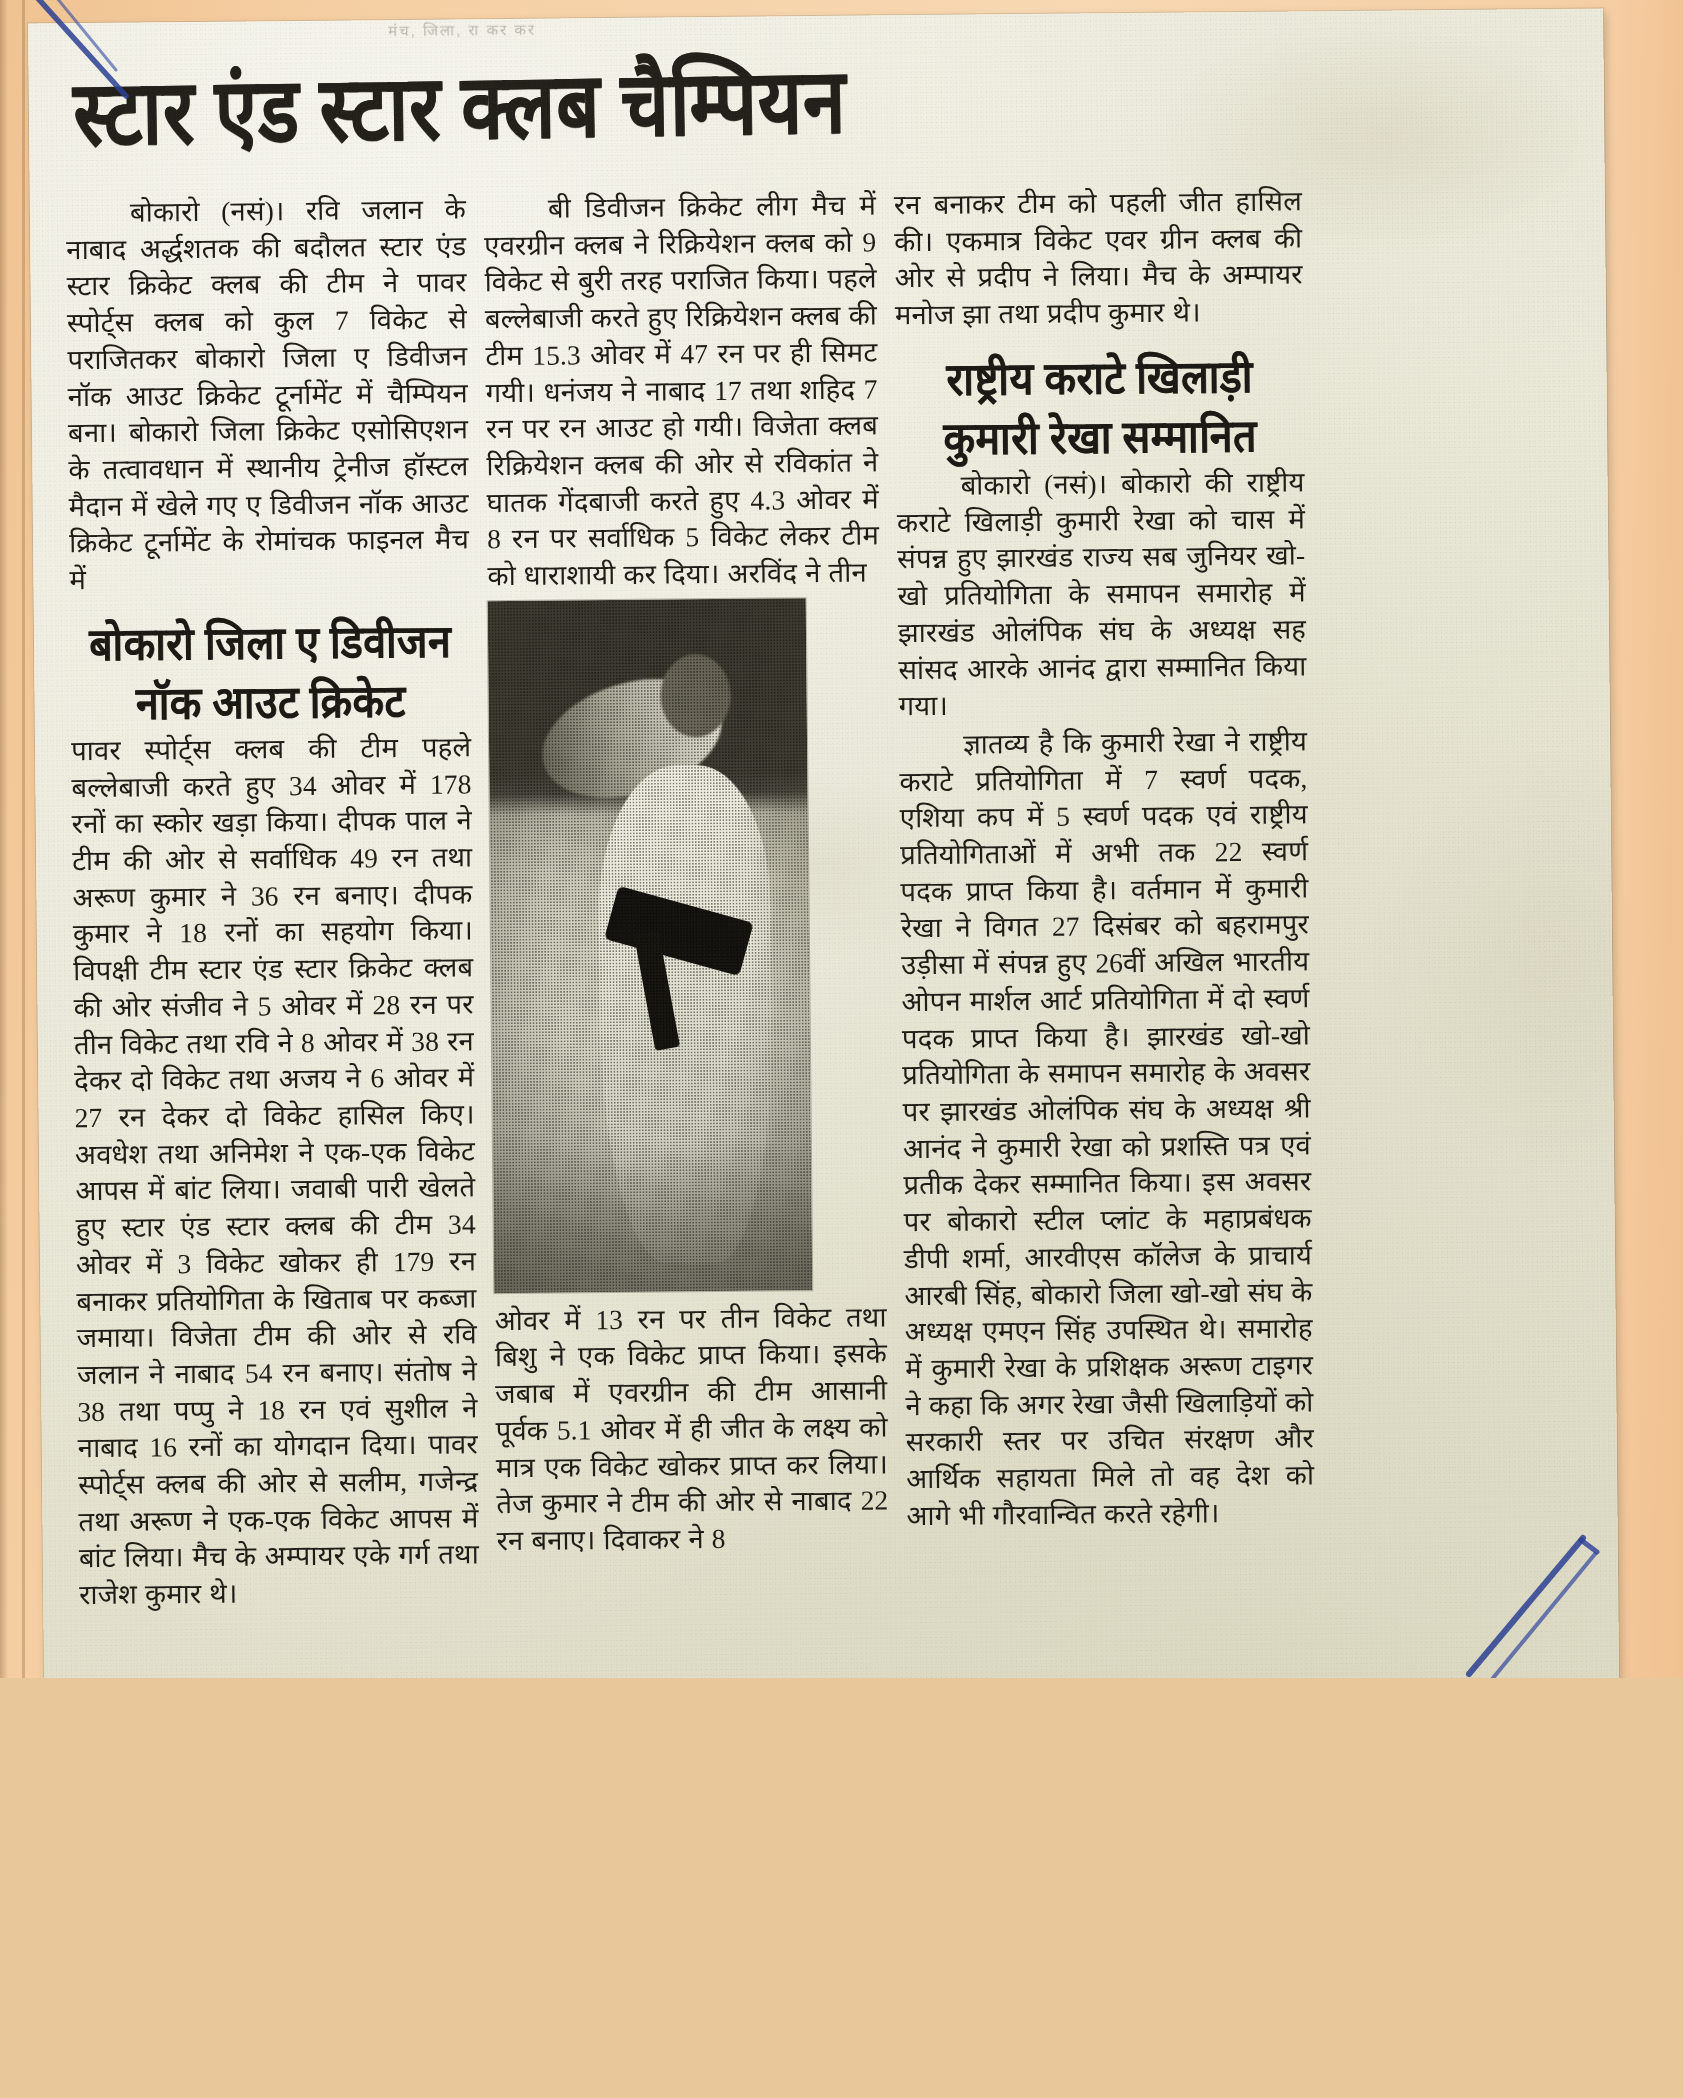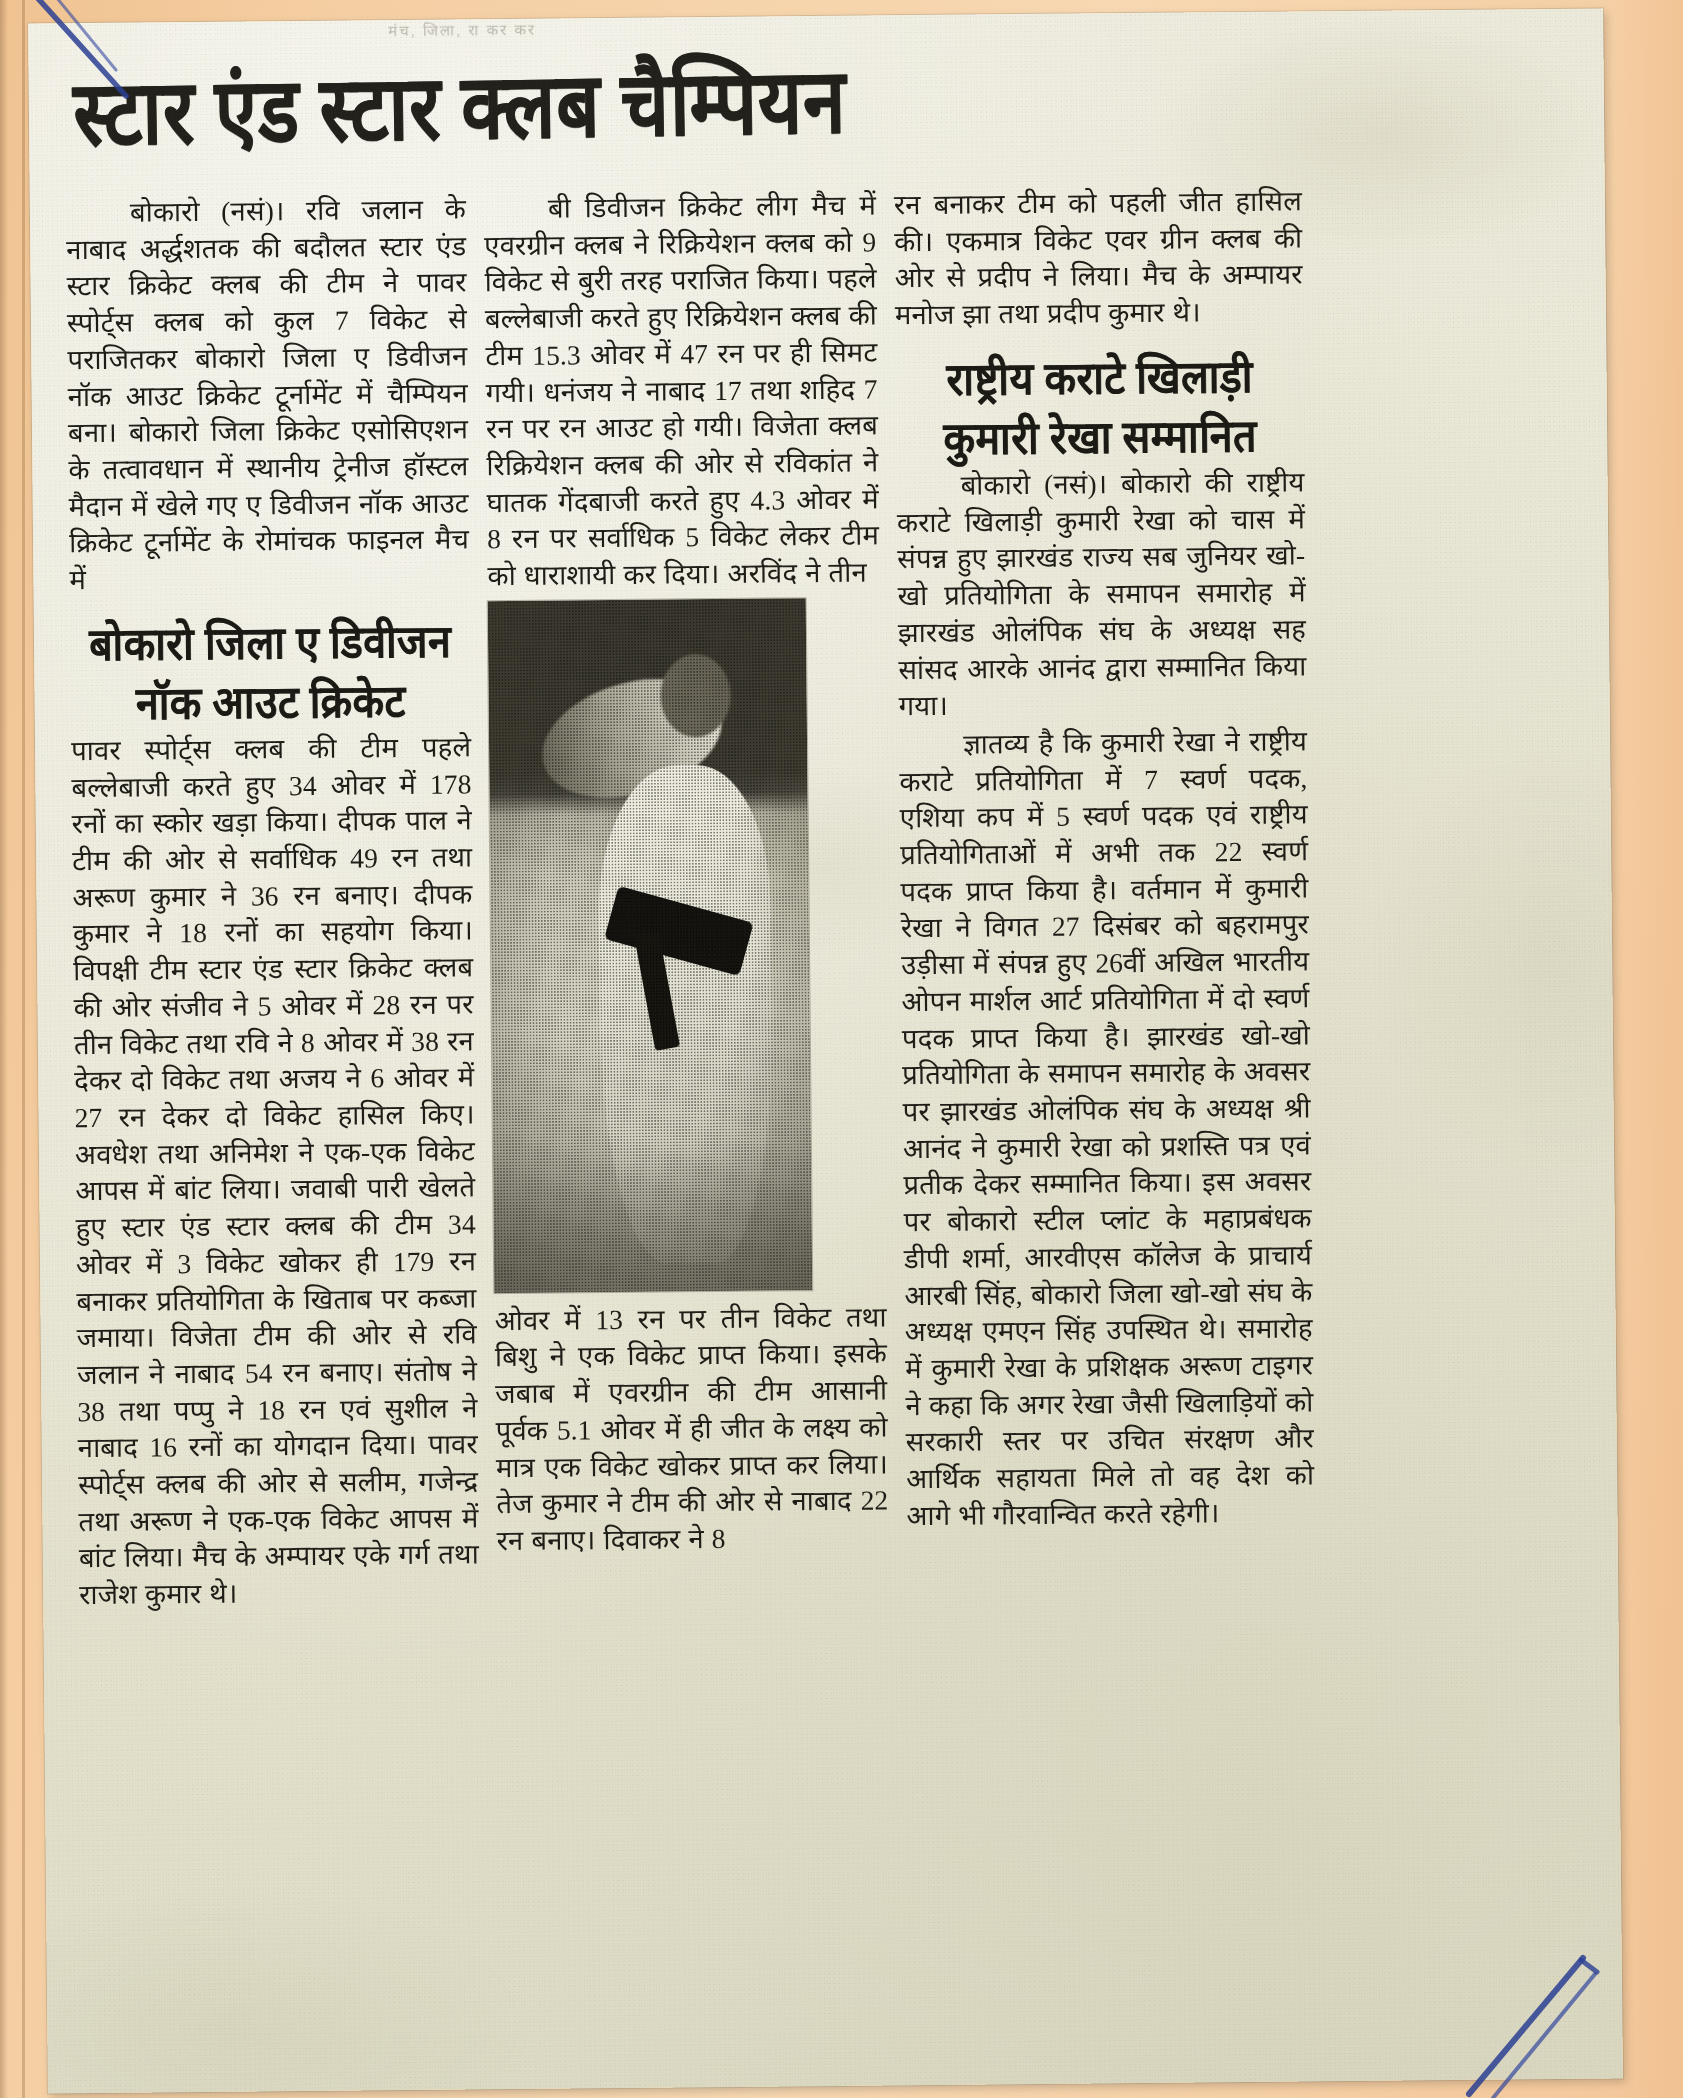--- a/index.html
+++ b/index.html
@@ -3,21 +3,21 @@
 <meta charset="utf-8">
 <style>
   html, body {
     margin: 0;
     padding: 0;
     background: #e8c79a;
   }
   #page {
     position: relative;
     width: 1683px;
-    height: 2098px;
+    height: 1678px;
     overflow: hidden;
     
     background: linear-gradient(100deg, #f0c391 0%, #f5cfa4 18%, #f7d8b2 55%, #f3c79a 100%);
     font-family: "Liberation Sans", sans-serif;
   }
 
   
   #clipping {
     position: absolute;
     left: 38px;

